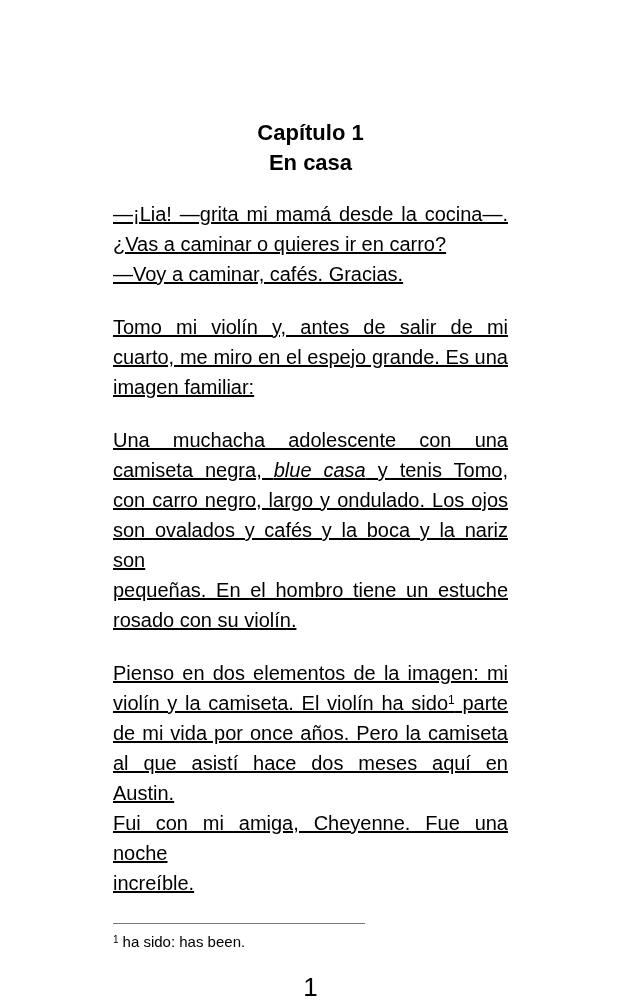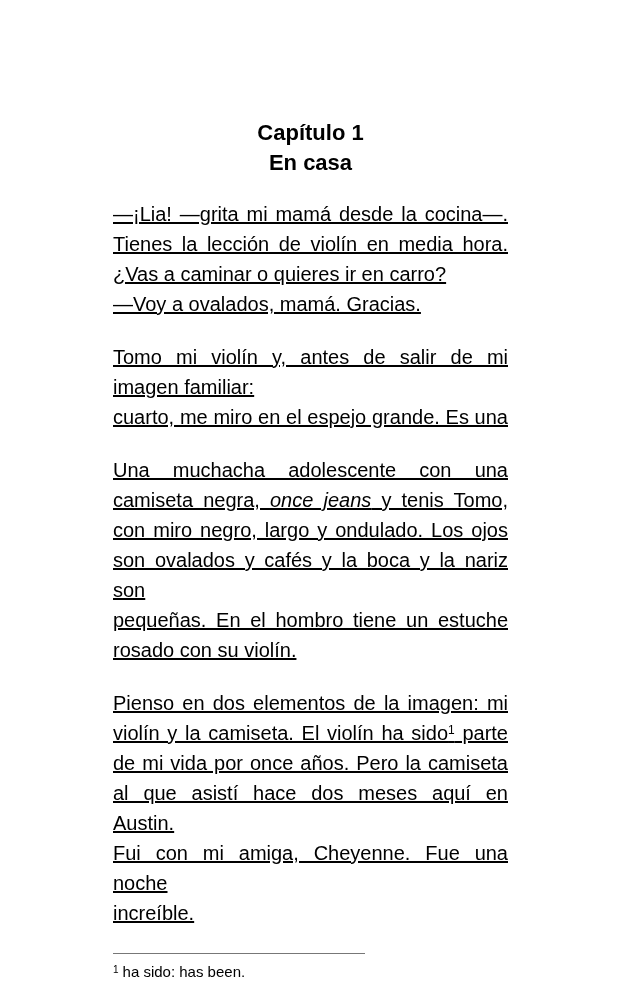--- a/index.html
+++ b/index.html
@@ -70,33 +70,32 @@
 <div class="page">
 
   <h1 class="chapter-heading">
     <span style="display:block">Capítulo 1</span>
     <span style="display:block">En casa</span>
   </h1>
 
   <div class="text-block" id="body-text">
       <div class="para">
         <div class="line j"><span class="seg">—¡Lia! —grita mi mamá desde la cocina—.</span></div>
-        <div class="line j"><span class="seg">Tienes la lección de violín en media hora.</span></div>
         <div class="line"><span class="seg">¿Vas a caminar o quieres ir en carro?</span></div>
-        <div class="line"><span class="seg">—Voy a ovalados, mamá. Gracias.</span></div>
+        <div class="line"><span class="seg">—Voy a caminar, cafés. Gracias.</span></div>
       </div>
       <div class="para">
         <div class="line j"><span class="seg">Tomo mi violín y, antes de salir de mi</span></div>
+        <div class="line j"><span class="seg">cuarto, me miro en el espejo grande. Es una</span></div>
         <div class="line"><span class="seg">imagen familiar:</span></div>
-        <div class="line j"><span class="seg">cuarto, me miro en el espejo grande. Es una</span></div>
       </div>
       <div class="para">
         <div class="line j"><span class="seg">Una muchacha adolescente con una</span></div>
-        <div class="line j"><span class="seg">camiseta negra, </span><span class="seg italic">once jeans</span><span class="seg"> y tenis Tomo,</span></div>
-        <div class="line j"><span class="seg">con miro negro, largo y ondulado. Los ojos</span></div>
+        <div class="line j"><span class="seg">camiseta negra, </span><span class="seg italic">blue casa</span><span class="seg"> y tenis Tomo,</span></div>
+        <div class="line j"><span class="seg">con carro negro, largo y ondulado. Los ojos</span></div>
         <div class="line j"><span class="seg">son ovalados y cafés y la boca y la nariz son</span></div>
         <div class="line j"><span class="seg">pequeñas. En el hombro tiene un estuche</span></div>
         <div class="line"><span class="seg">rosado con su violín.</span></div>
       </div>
       <div class="para">
         <div class="line j"><span class="seg">Pienso en dos elementos de la imagen: mi</span></div>
         <div class="line j"><span class="seg">violín y la camiseta. El violín ha sido</span><span class="seg sup">1</span><span class="seg"> parte</span></div>
         <div class="line j"><span class="seg">de mi vida por once años. Pero la camiseta</span></div>
         <div class="line j"><span class="seg">al que asistí hace dos meses aquí en Austin.</span></div>
         <div class="line j"><span class="seg">Fui con mi amiga, Cheyenne. Fue una noche</span></div>

